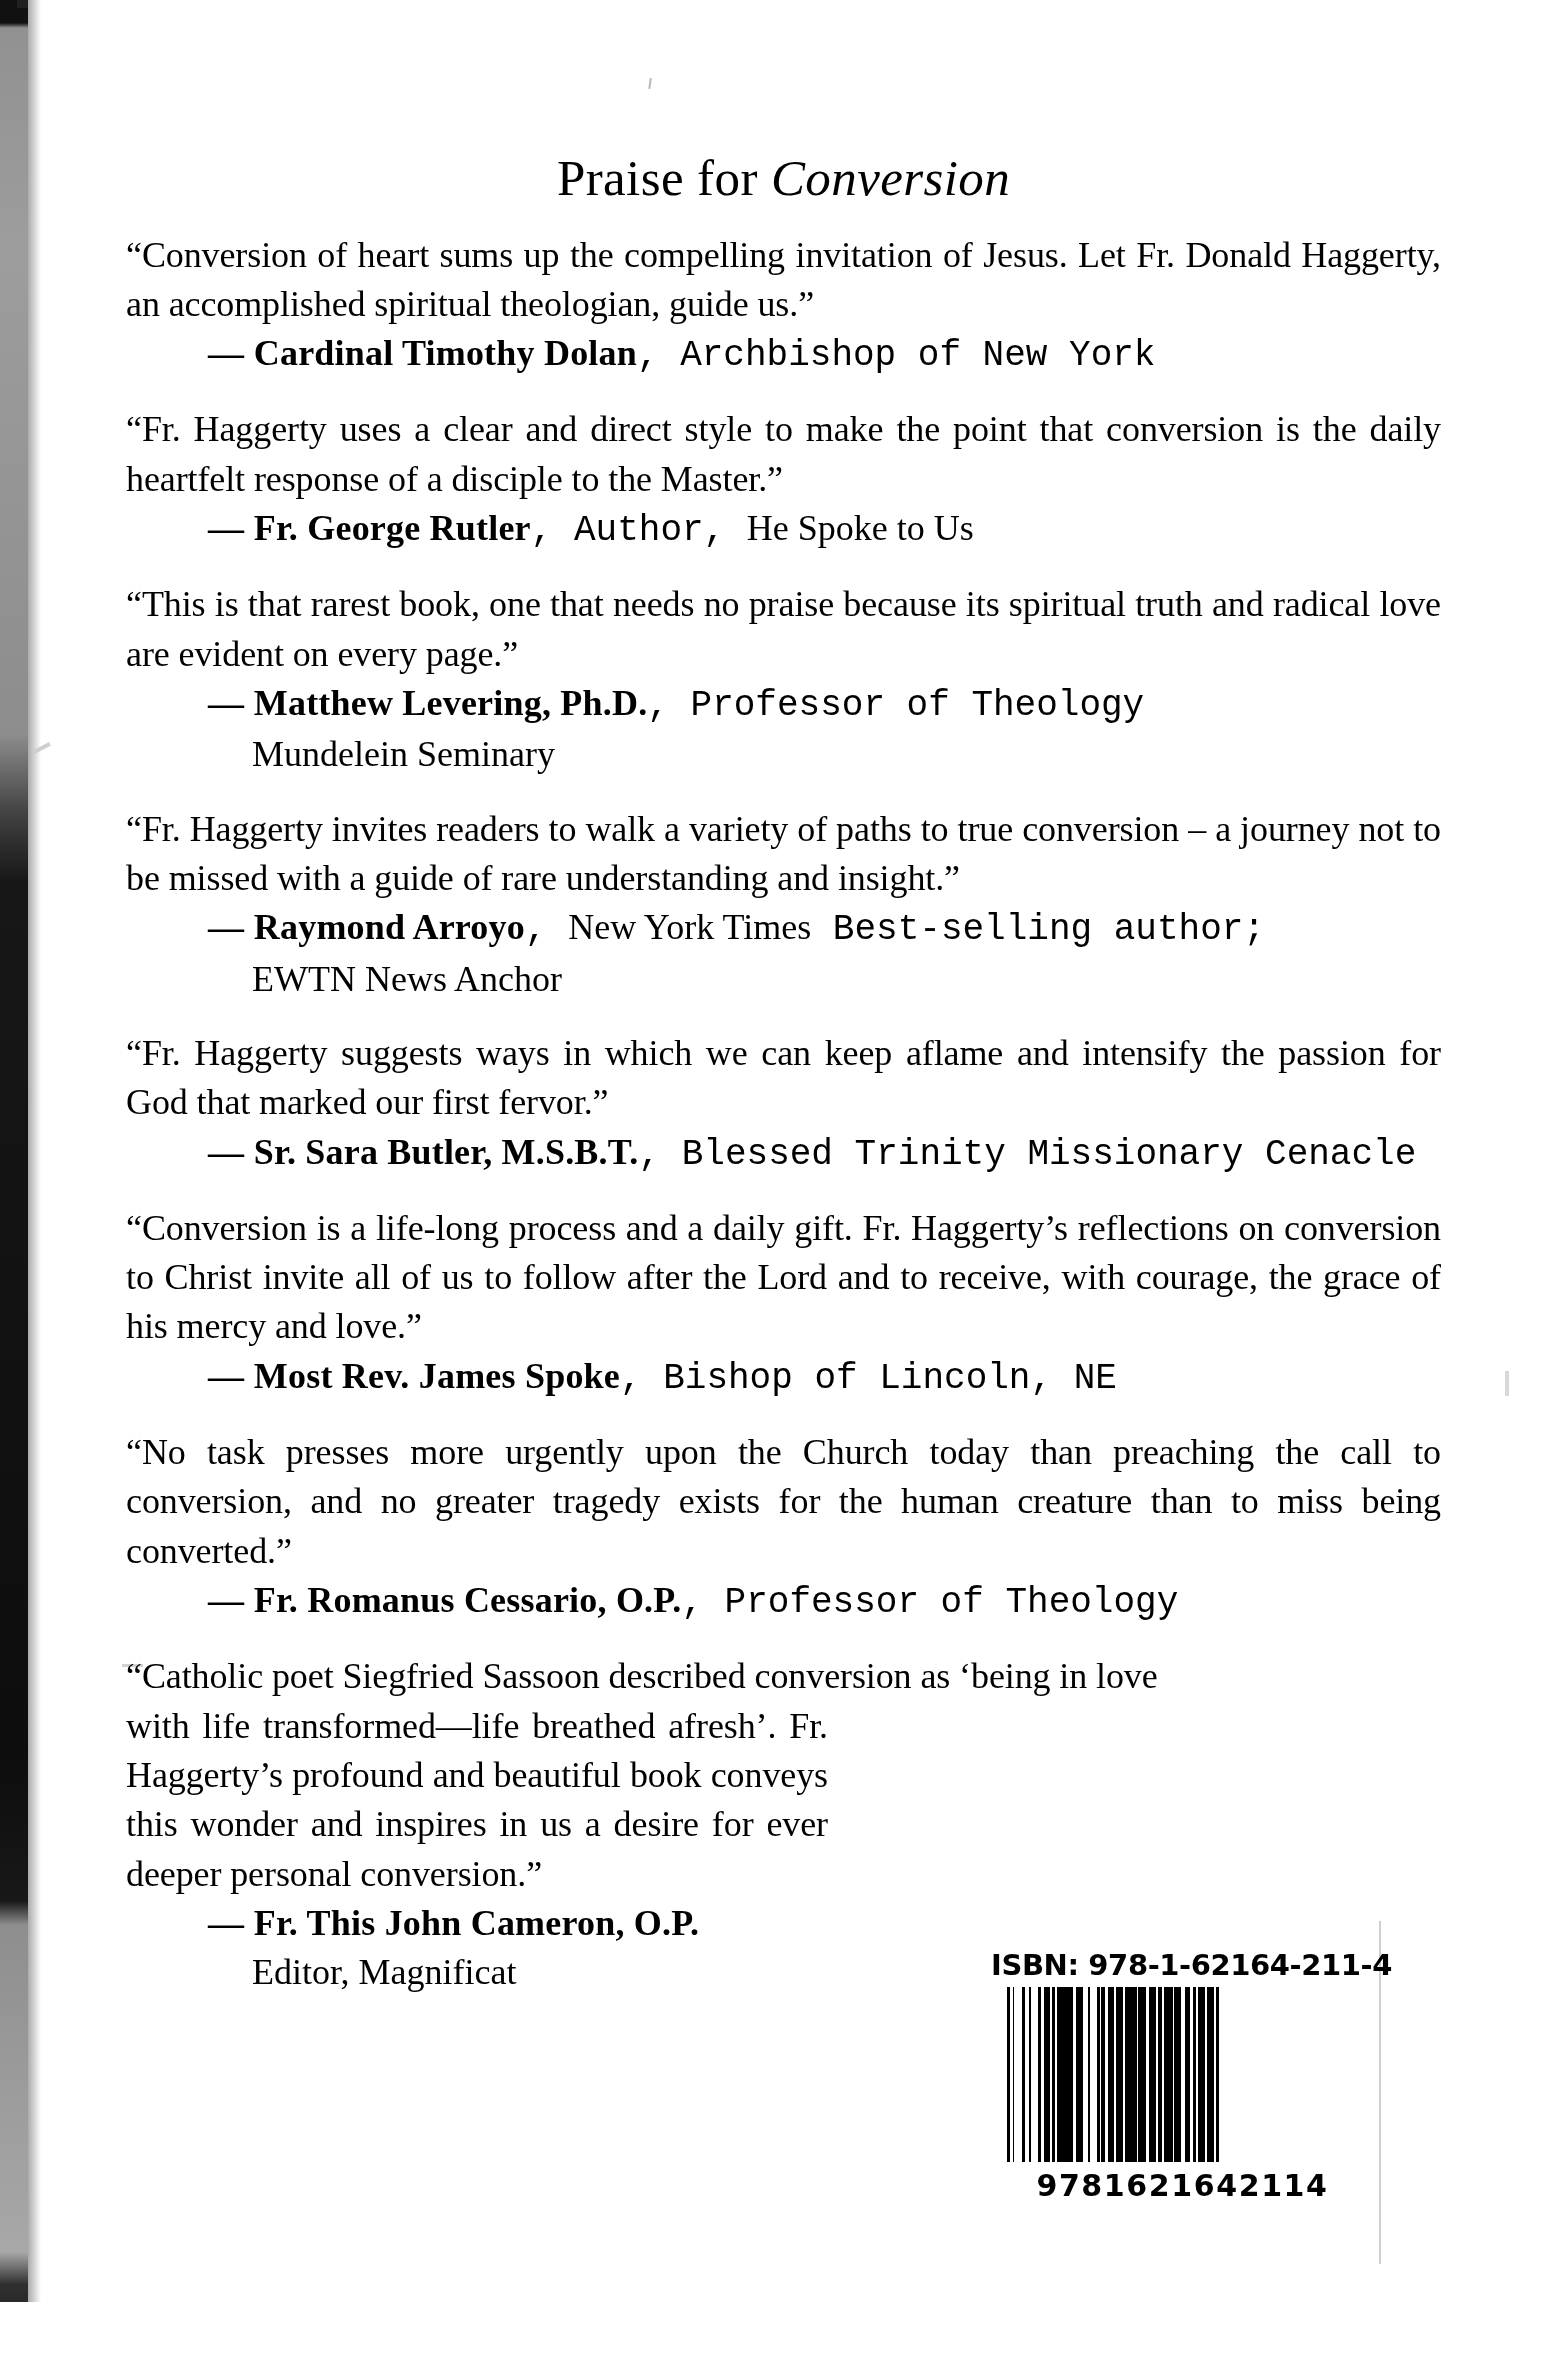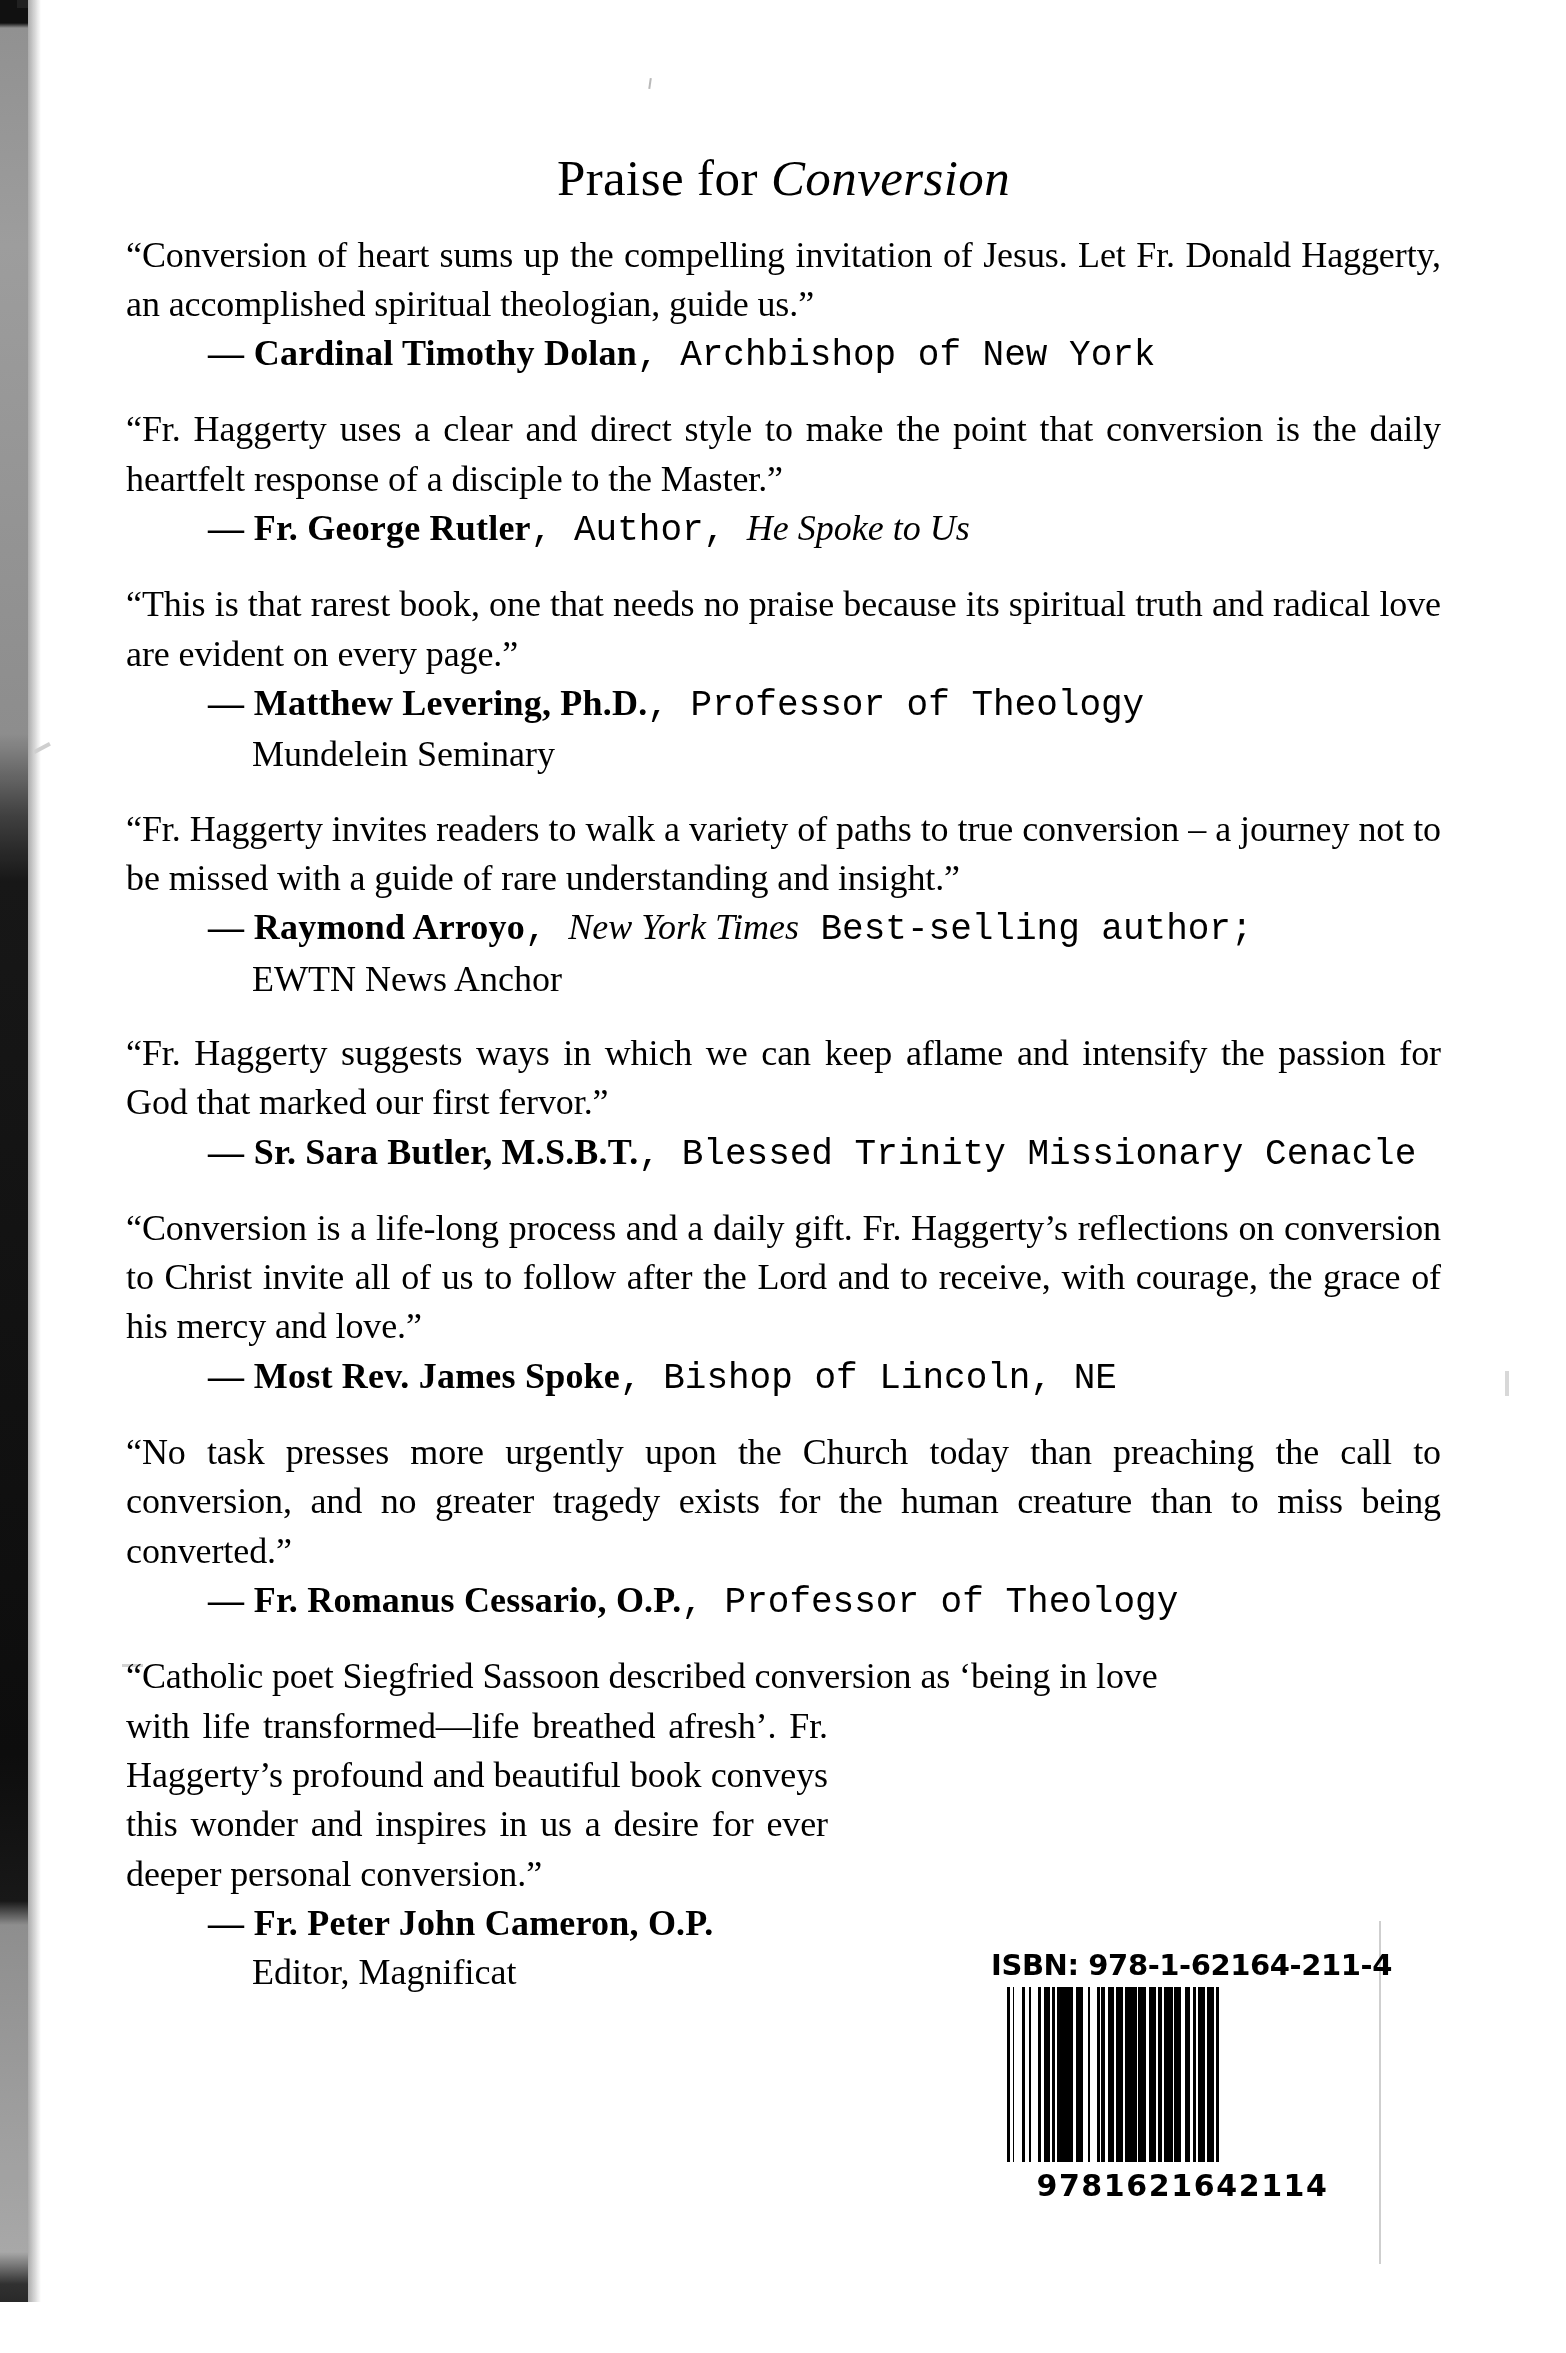--- a/index.html
+++ b/index.html
@@ -113,21 +113,21 @@
   .attrib .dash {
     font-weight: 700;
     letter-spacing: 0;
     padding-right: 9.8px;
   }
   .attrib .who {
     font-weight: 700;
     letter-spacing: 0.2px;
   }
   .attrib .role { font-weight: 400; font-family: Liberation Mono, monospace; }
-  .attrib .work { font-style: italic; }
+  .attrib .work { }
   .attrib-line2 {
     margin: 0;
     padding-left: 126px;
     font-size: 36px;
     line-height: 1.37;
   }
 
   
   .blurb-final .quote-narrow {
     width: 702px;
@@ -228,21 +228,21 @@
     </div>
 
     <div class="blurb">
       <p class="quote">“No task presses more urgently upon the Church today than preaching the call to conversion, and no greater tragedy exists for the human creature than to miss being converted.”</p>
       <p class="attrib"><span class="dash">—</span><span class="who">Fr. Romanus Cessario, O.P.</span><span class="role">, Professor of Theology</span></p>
     </div>
 
     <div class="blurb blurb-final">
       <p class="quote ragged">“Catholic poet Siegfried Sassoon described conversion as ‘being in love</p>
       <p class="quote quote-narrow">with life transformed—life breathed afresh’. Fr. Haggerty’s profound and beautiful book conveys this wonder and inspires in us a desire for ever deeper personal conversion.”</p>
-      <p class="attrib"><span class="dash">—</span><span class="who">Fr. Peter John Cameron, O.P.</span></p>
+      <p class="attrib"><span class="dash">—</span><span class="who">Fr. This John Cameron, O.P.</span></p>
       <p class="attrib-line2"><span>Editor, </span><span class="work">Magnificat</span></p>
     </div>
 
   </div>
 
   <div class="barcode-frame"></div>
 
   <div class="barcode-block">
     <p class="isbn-text">ISBN: 978-1-62164-211-4</p>
     <div class="barcode-bars" id="barcode-bars">

